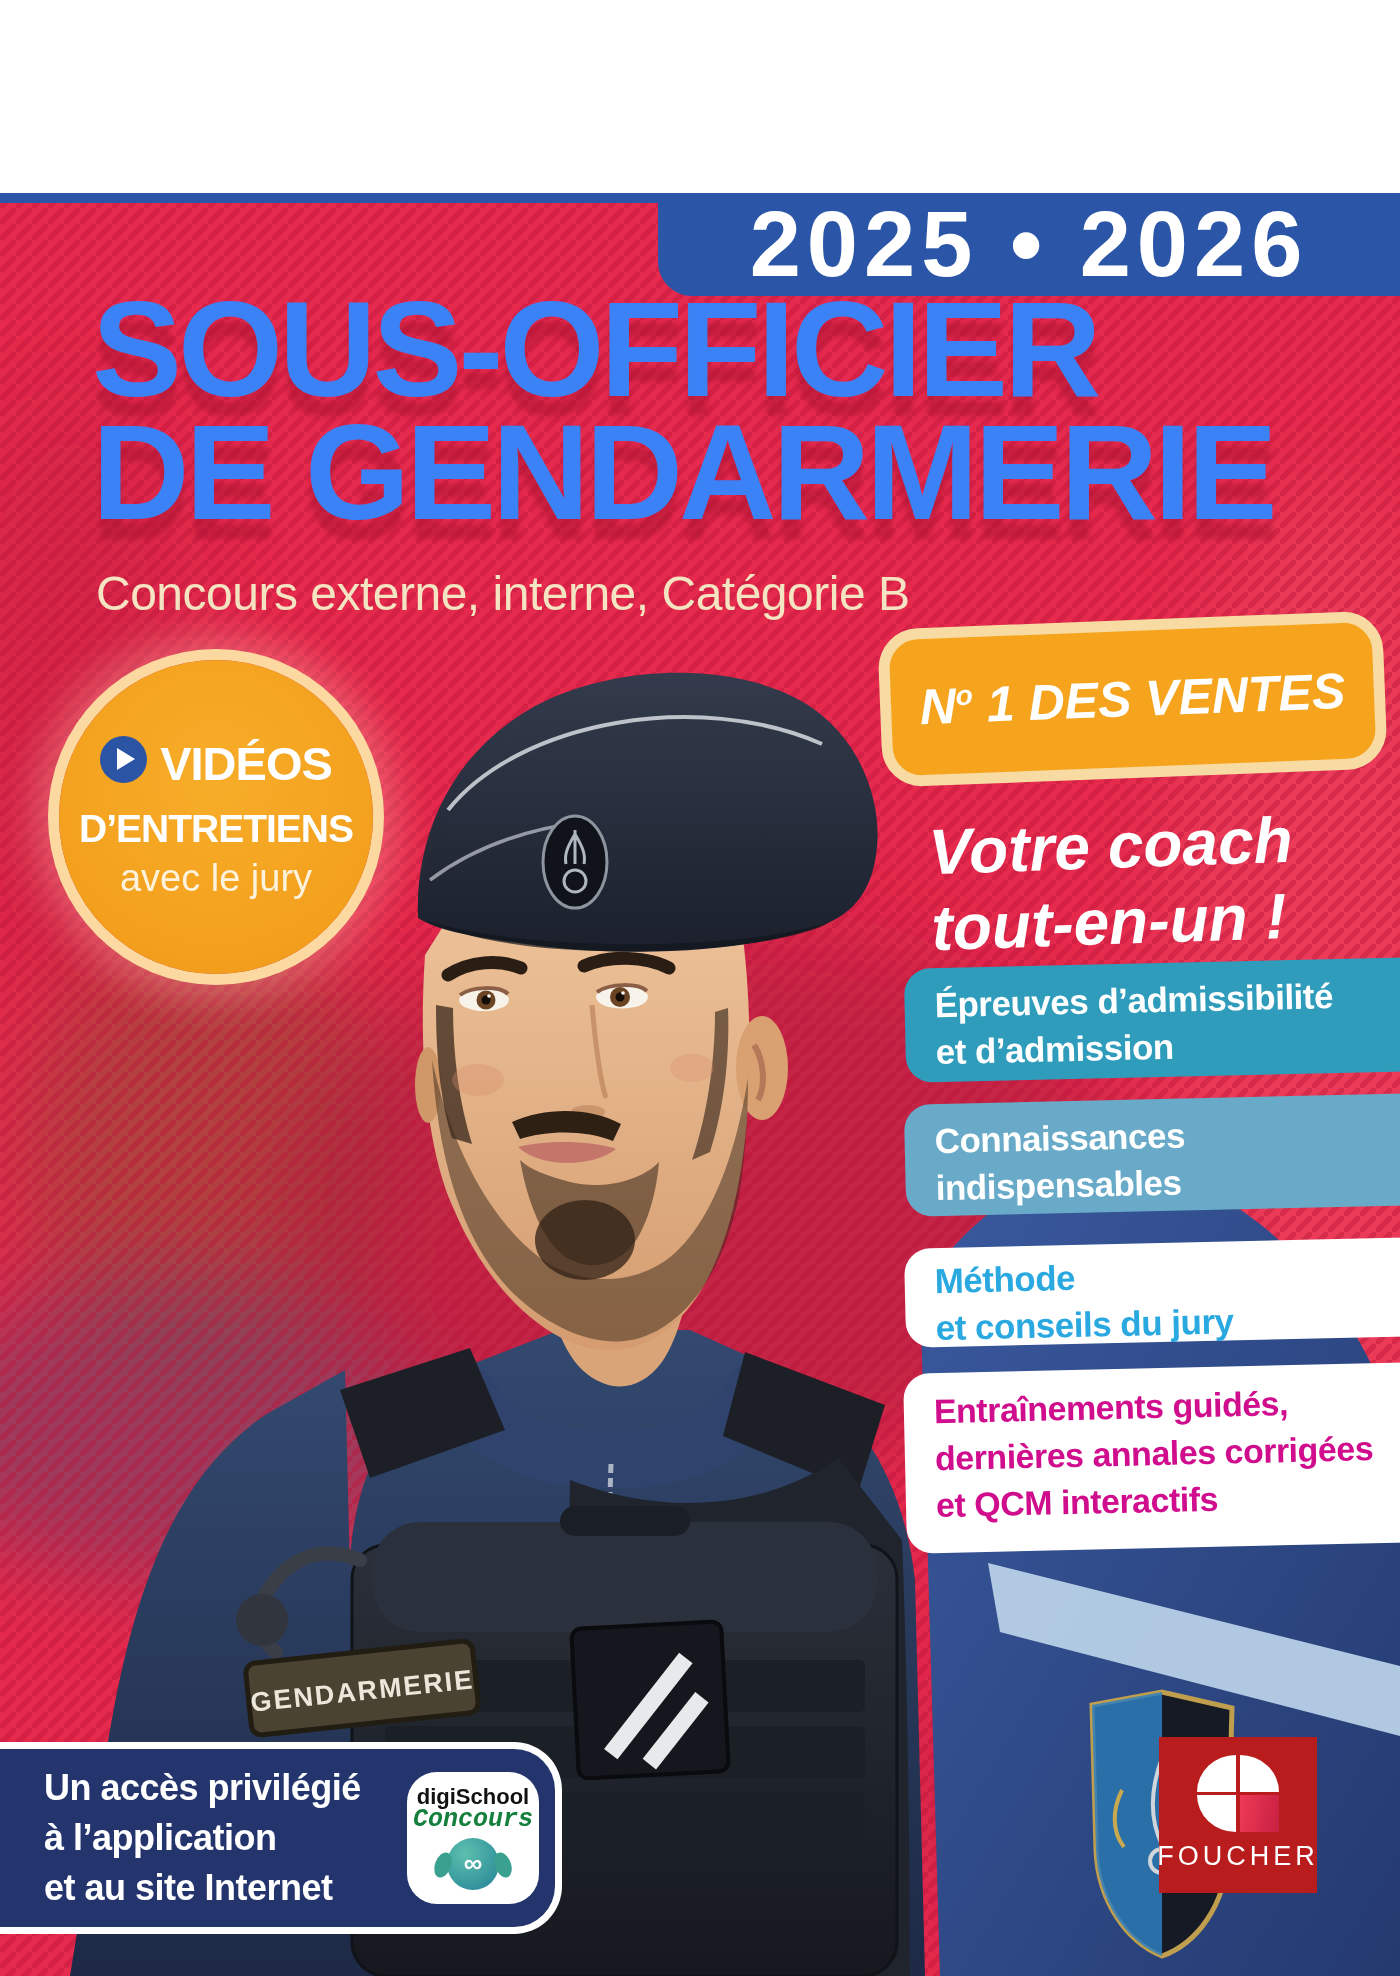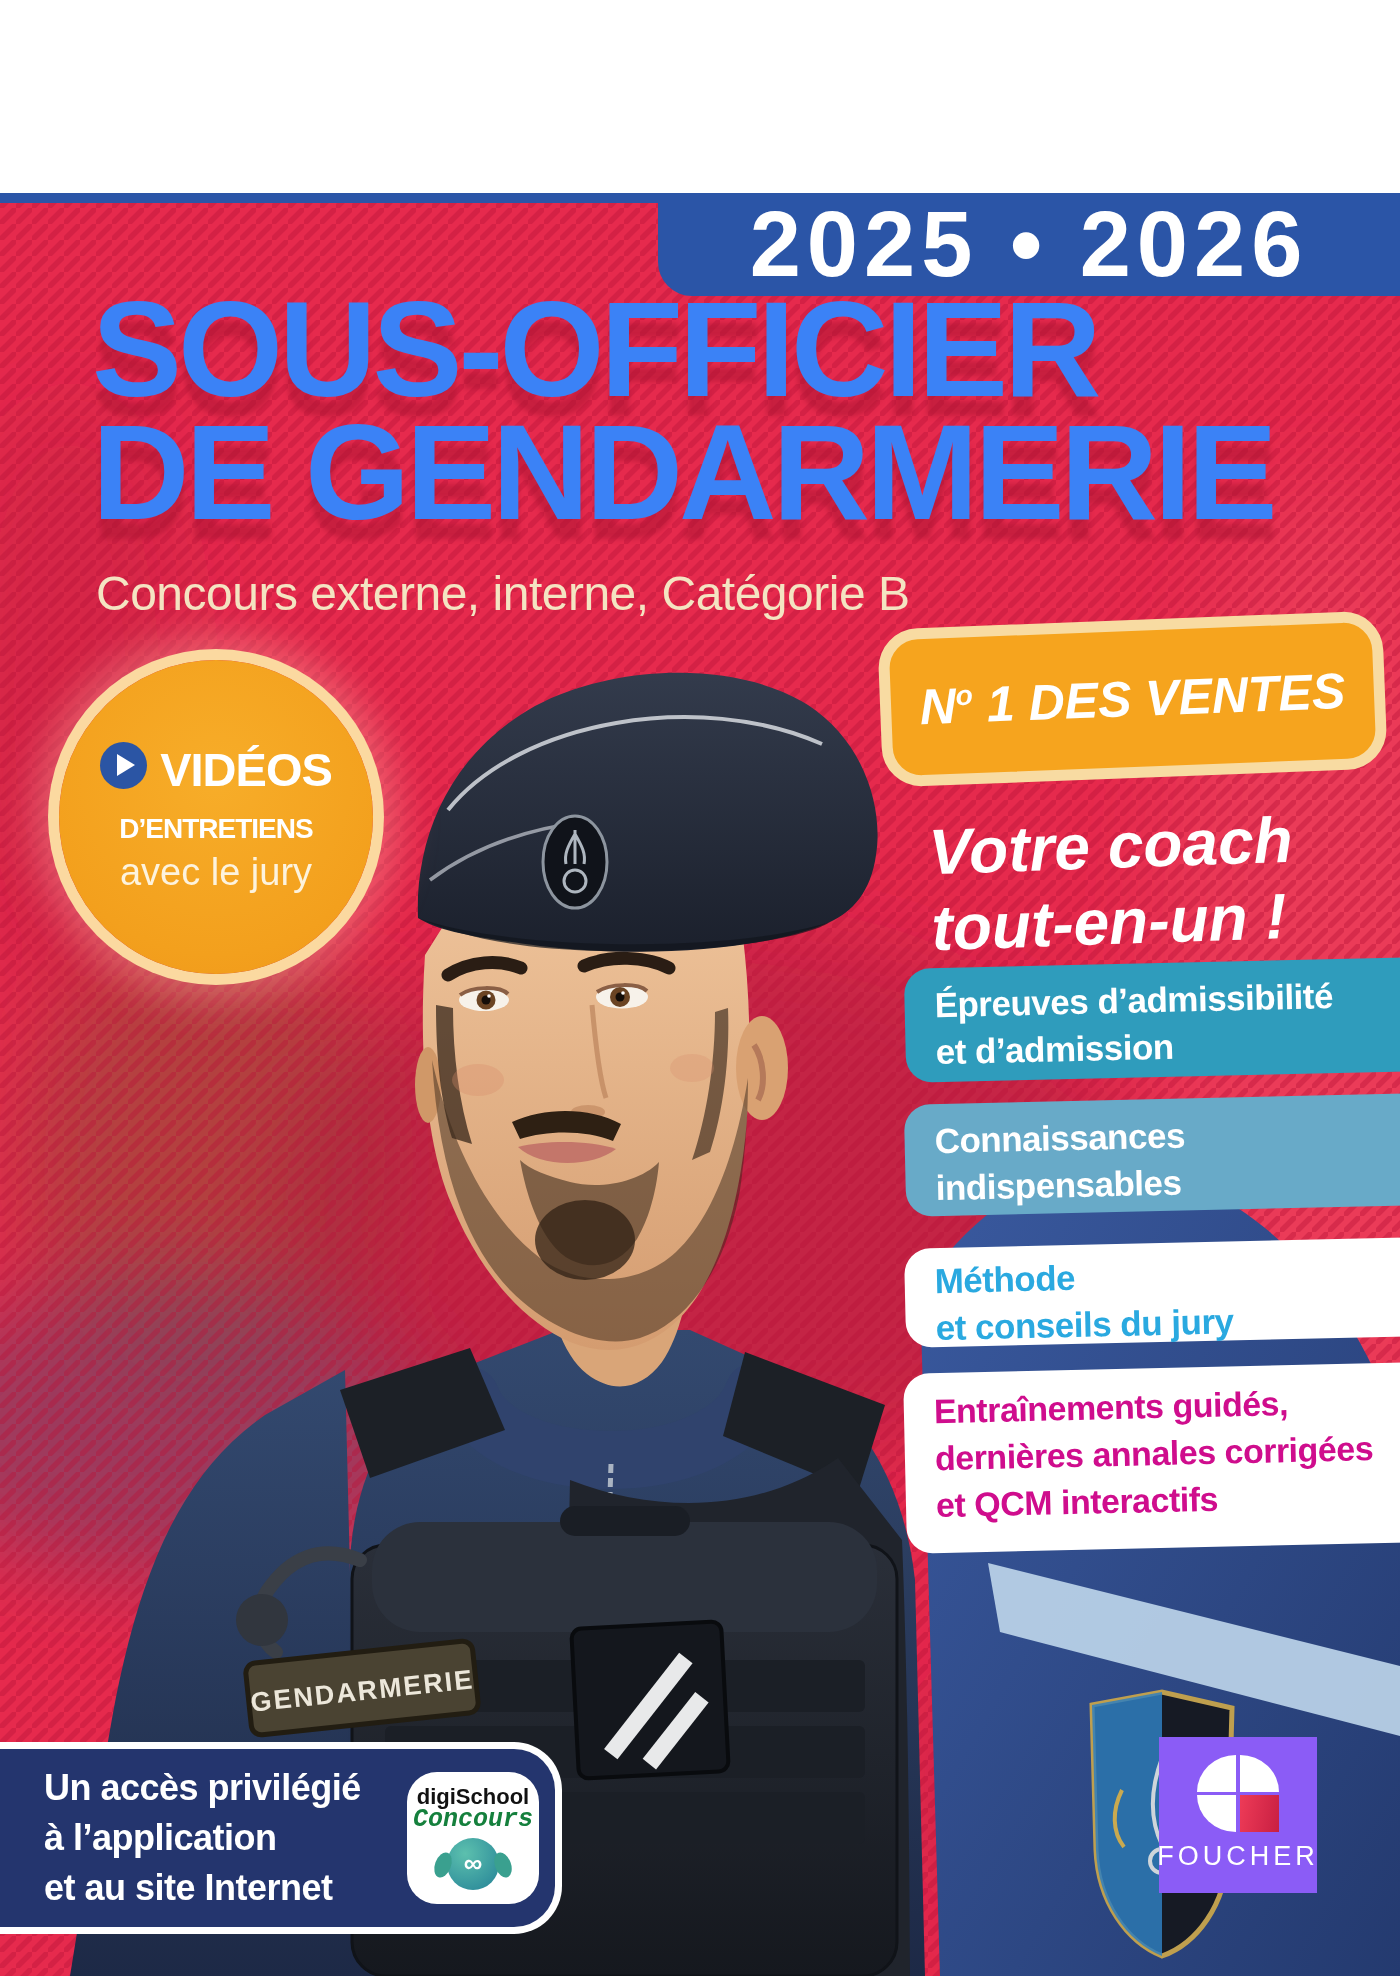--- a/index.html
+++ b/index.html
@@ -32,21 +32,21 @@
   
   .videos-circle{position:absolute;left:59px;top:660px;width:314px;height:314px;border-radius:50%;
                  background:radial-gradient(circle at 50% 38%, #f7ad29 0%, #f3a01d 70%, #ef971a 100%);
                  z-index:6;box-shadow:0 0 0 11px #fbd9a0, 0 0 40px 24px rgba(250,160,150,.45);
                  display:flex;flex-direction:column;align-items:center;justify-content:center;color:#fff;}
   .videos-row1{display:flex;align-items:center;gap:13px;margin-top:-6px;}
   .play-btn{width:47px;height:47px;border-radius:50%;background:#2b55a4;position:relative;flex:0 0 auto;}
   .play-btn::after{content:"";position:absolute;left:17px;top:12px;width:0;height:0;
                    border-left:18px solid #fff;border-top:11px solid transparent;border-bottom:11px solid transparent;}
   .videos-l1{font-weight:bold;font-size:47px;letter-spacing:-1px;margin-top:8px;}
-  .videos-l2{font-weight:bold;font-size:28px;letter-spacing:-1px;margin-top:16px;}
+  .videos-l2{font-weight:bold;font-size:39px;letter-spacing:-1px;margin-top:16px;}
   .videos-l3{font-size:38px;color:#fdf3dd;margin-top:6px;}
 
   
   .bestseller{position:absolute;left:880px;top:620px;width:505px;height:158px;z-index:6;
               background:#f6a41e;border:11px solid #f8dba2;border-radius:40px;box-sizing:border-box;
               transform:rotate(-2.2deg);display:flex;align-items:center;justify-content:center;
               color:#fff;font-weight:bold;font-style:italic;font-size:50px;letter-spacing:0;}
   .bestseller sup{font-size:28px;vertical-align:super;}
 
   
@@ -75,21 +75,21 @@
                 font-size:25px;color:#15803d;line-height:26px;text-align:center;}
   .digi-mascot{width:52px;height:52px;border-radius:50%;margin-top:5px;position:relative;
                background:radial-gradient(circle at 35% 30%, #5cc0ae 0%, #2f8e9b 80%);
                display:flex;align-items:center;justify-content:center;color:#fff;font-weight:bold;font-size:26px;}
   .digi-mascot::before,.digi-mascot::after{content:"";position:absolute;top:14px;width:16px;height:26px;
                background:#3aa08f;border-radius:50% 50% 50% 50%;}
   .digi-mascot::before{left:-12px;transform:rotate(20deg);}
   .digi-mascot::after{right:-12px;transform:rotate(-20deg);}
 
   
-  .publisher{position:absolute;left:1159px;top:1737px;width:158px;height:156px;background:#8b5cf6;z-index:7;
+  .publisher{position:absolute;left:1159px;top:1737px;width:158px;height:156px;background:#b91c1c;z-index:7;
              display:flex;flex-direction:column;align-items:center;justify-content:flex-start;}
   .pub-mark{margin-top:18px;width:82px;height:80px;position:relative;}
   .pub-wing-tl{position:absolute;left:0;top:0;width:39px;height:37px;background:#fff;border-radius:100% 0 0 0;}
   .pub-wing-bl{position:absolute;left:0;top:40px;width:39px;height:37px;background:#fff;border-radius:0 0 0 100%;}
   .pub-wing-tr{position:absolute;left:43px;top:0;width:39px;height:37px;background:#fff;border-radius:0 100% 0 0;}
   .pub-red{position:absolute;left:43px;top:40px;width:39px;height:37px;
            background:linear-gradient(90deg,#f1germ 0,#e8274b 0);background:linear-gradient(100deg,#ee3b57,#c81f42);}
   .pub-name{margin-top:6px;color:#fff;font-size:27px;letter-spacing:4px;font-weight:normal;}
 
   

